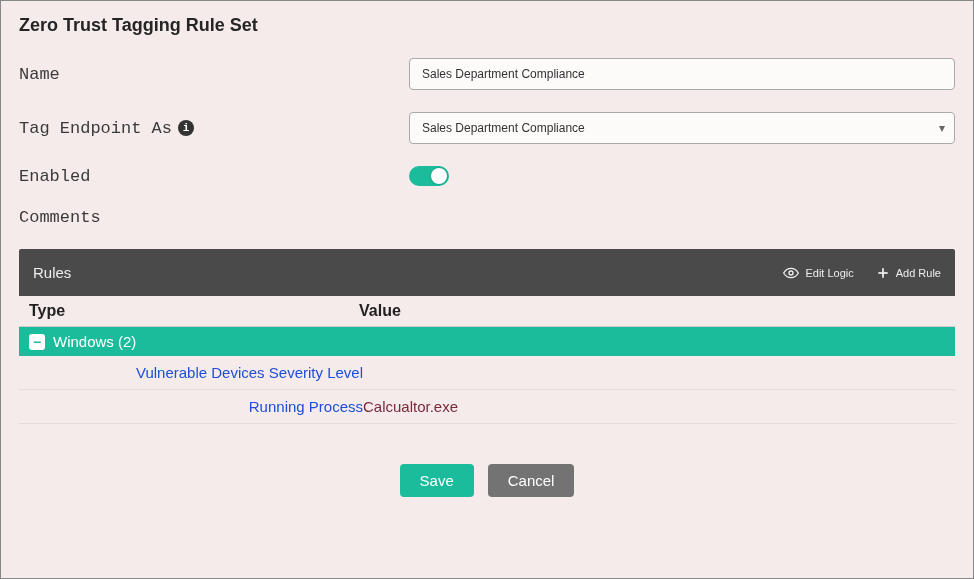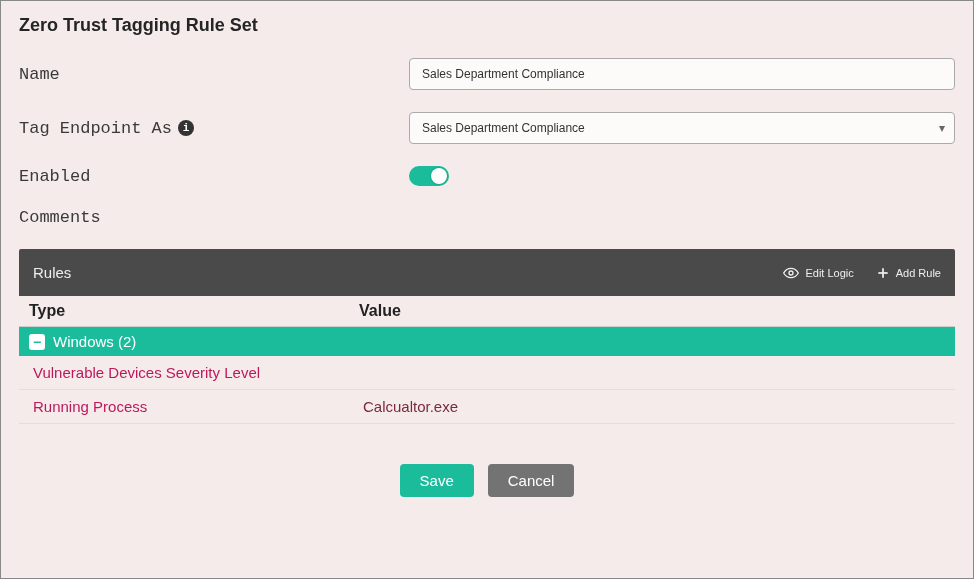--- a/index.html
+++ b/index.html
@@ -143,21 +143,21 @@
     font-size: 14px;
     line-height: 1;
   }
   .rule-row {
     display: flex;
     padding: 8px 10px 8px 14px;
     font-size: 15px;
     color: #7a2a3a;
     border-bottom: 1px solid #e6dcdc;
   }
-  .rule-row .col-type { color: #be185d; }
+  .rule-row .col-type { color: #1d4ed8; text-align: right; }
   .rule-row .col-value { color: #7a2a3a; }
   .button-row {
     display: flex;
     justify-content: center;
     gap: 14px;
     margin-top: 40px;
   }
   .btn {
     padding: 8px 20px;
     border: none;

